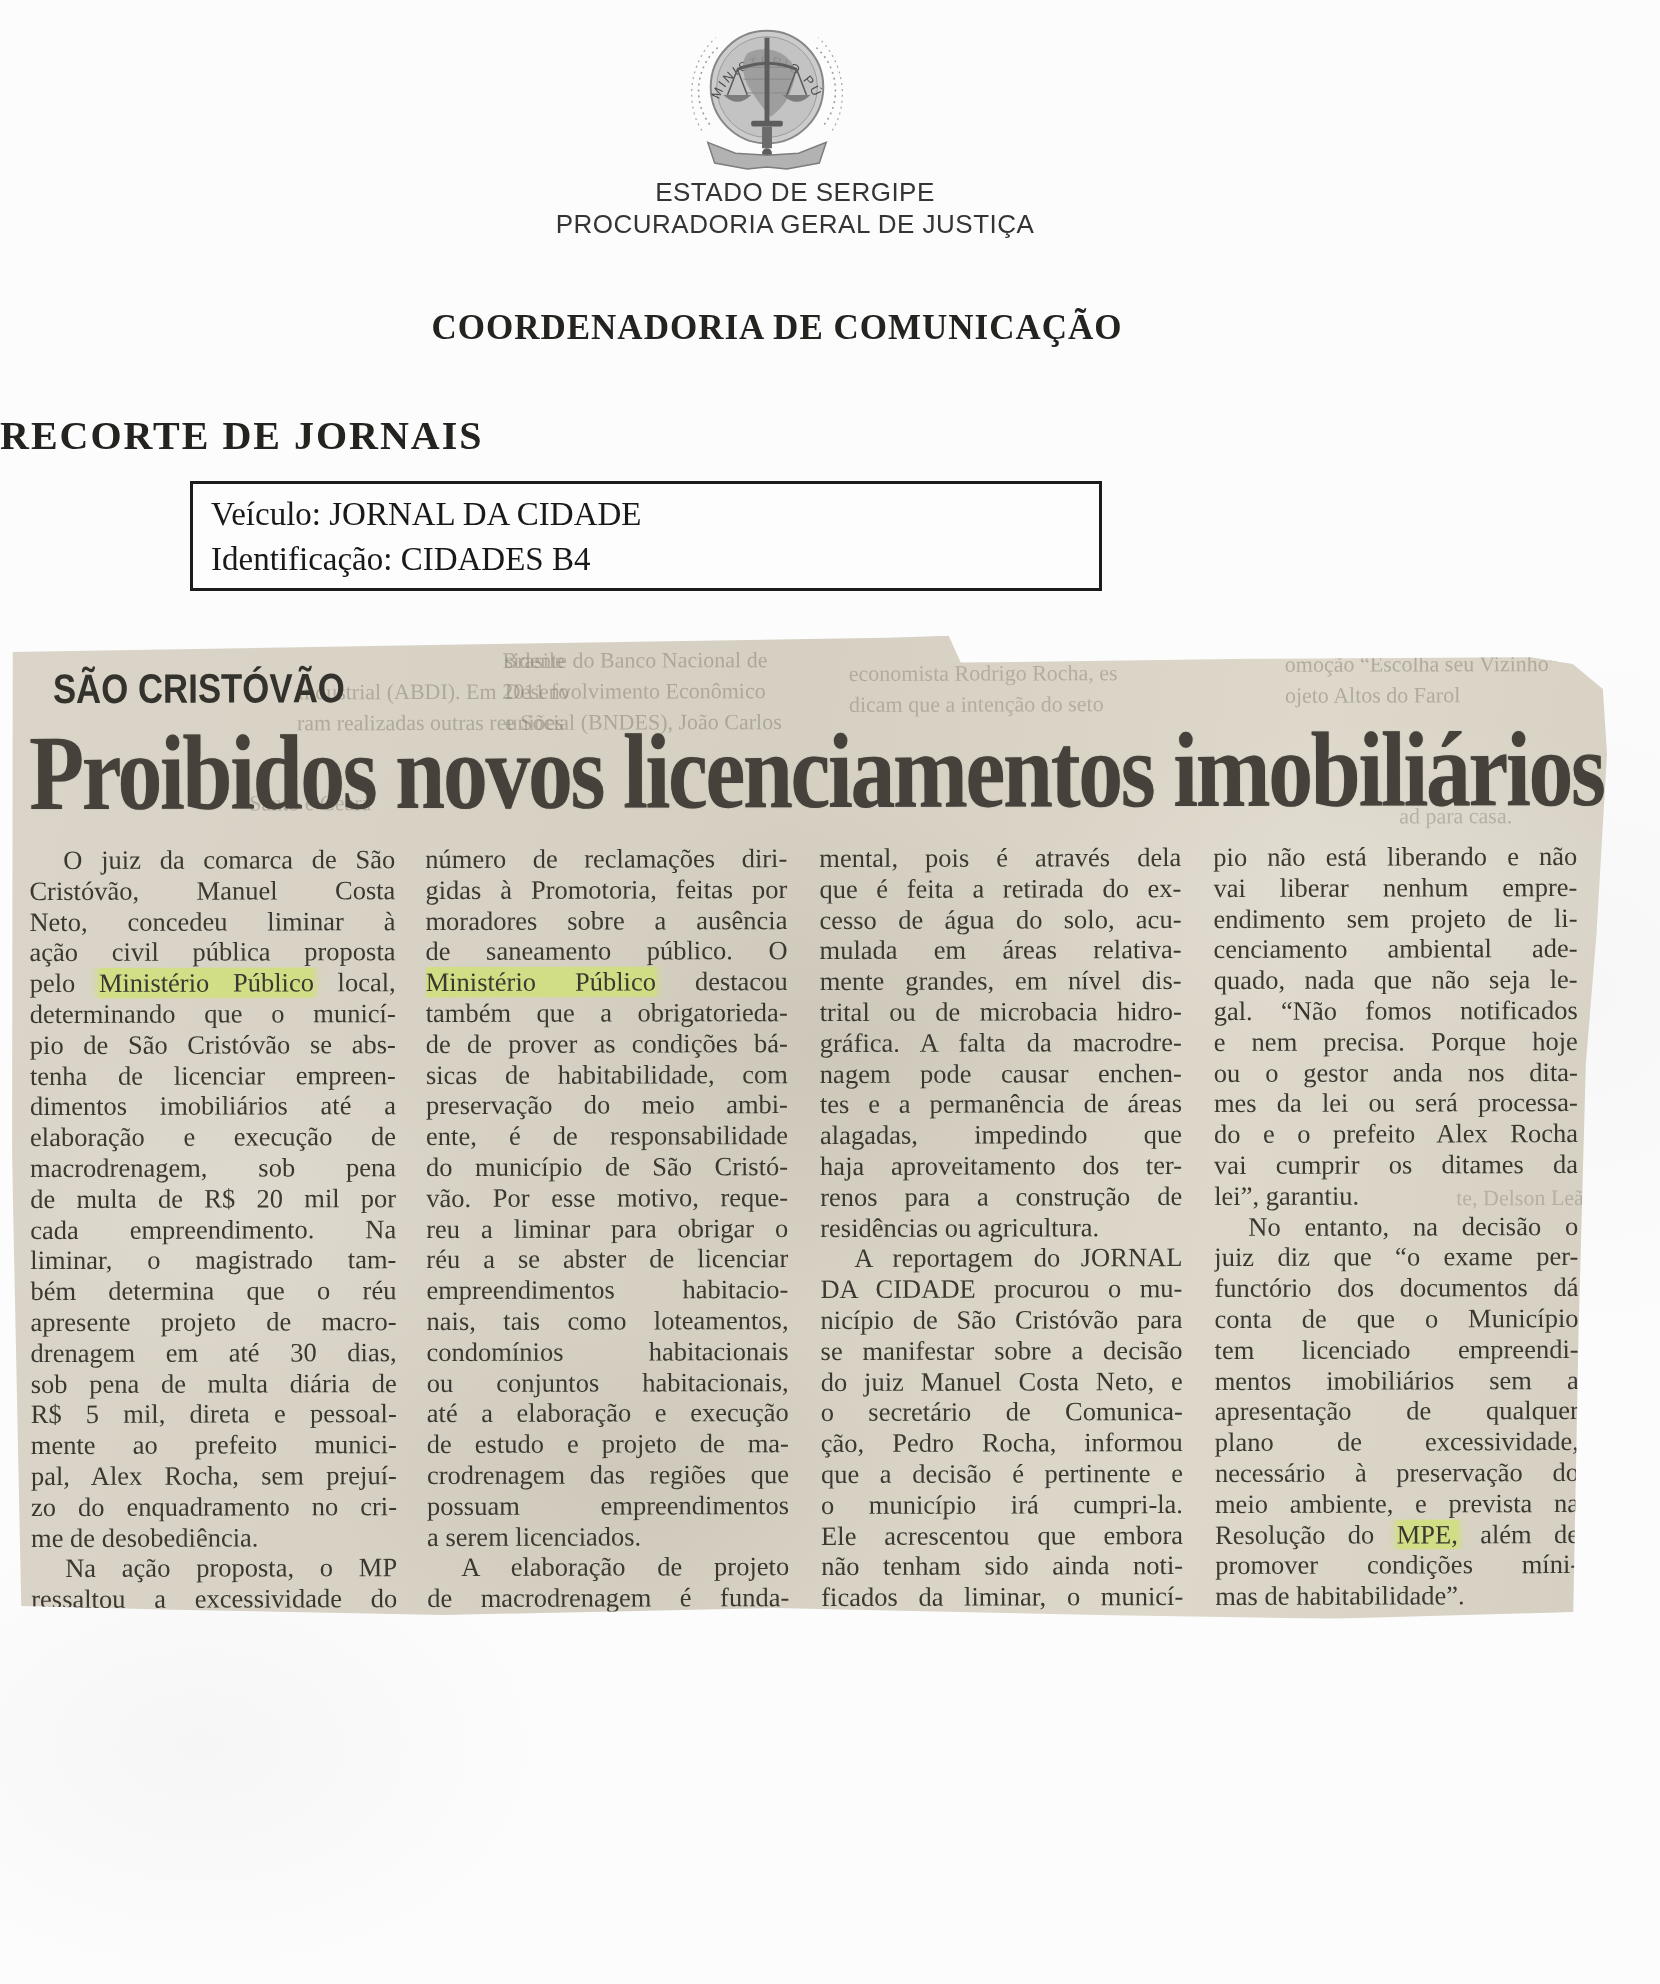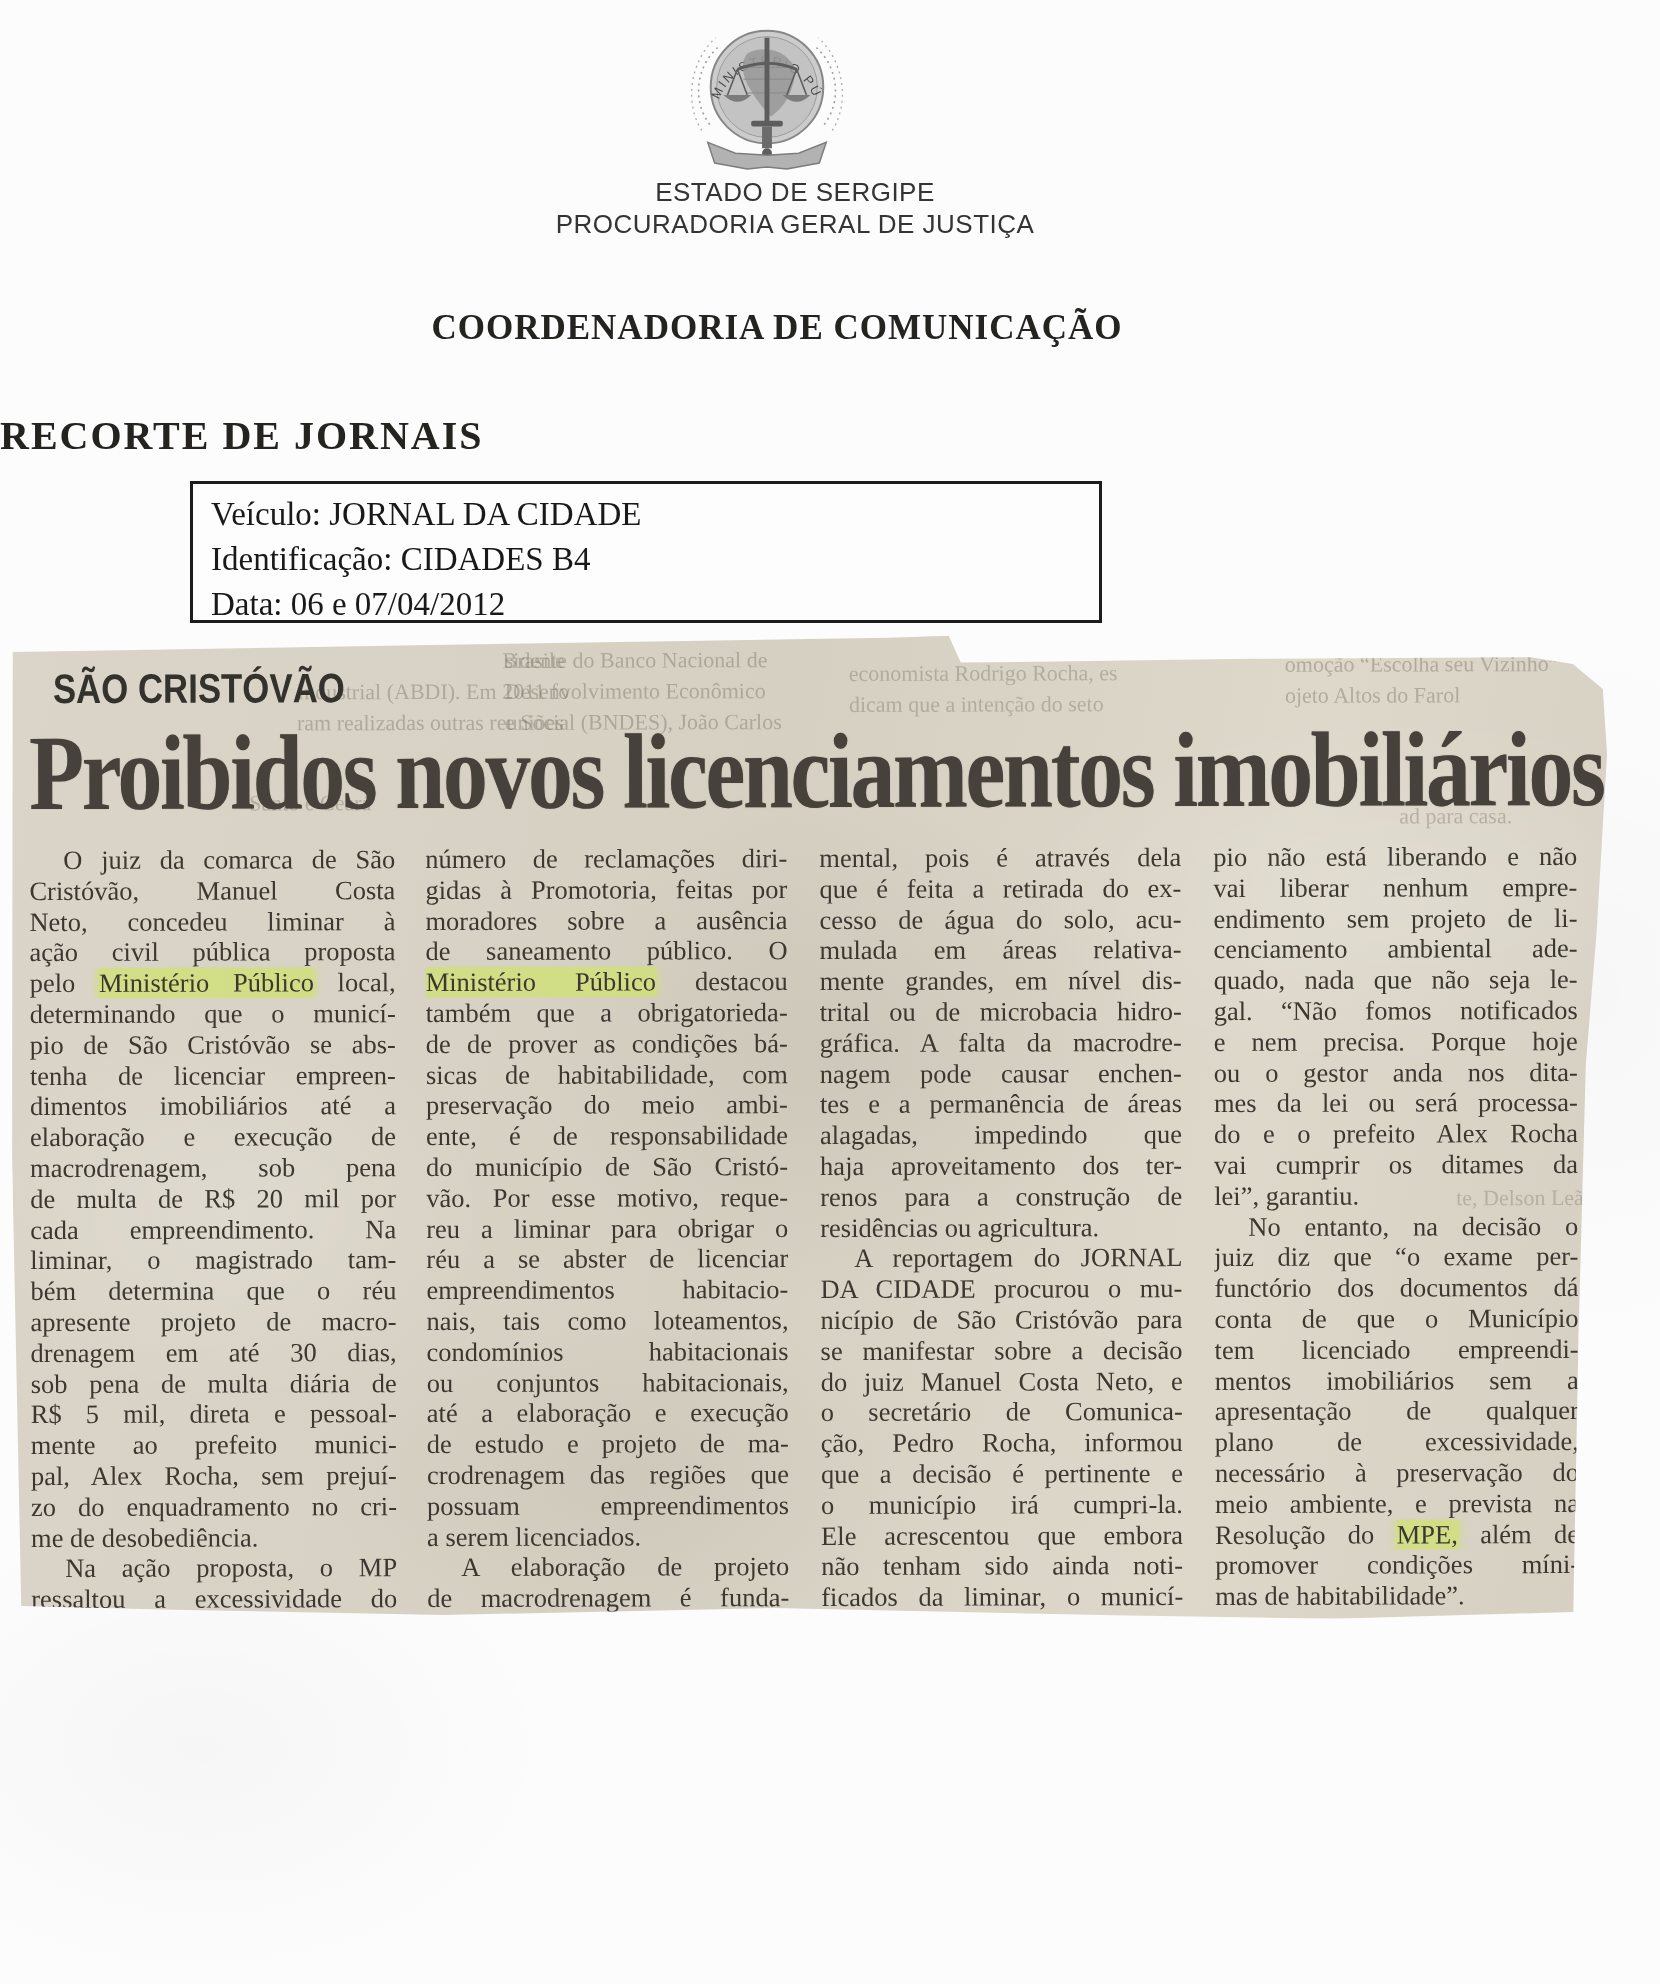--- a/index.html
+++ b/index.html
@@ -23,21 +23,21 @@
     position:absolute;left:0;top:308px;width:1554px;text-align:center;
     font-family:"Liberation Serif", serif;font-weight:bold;font-size:35px;
     letter-spacing:1px;color:#242320;
   }
   .doc-title{
     position:absolute;left:0;top:412px;width:1574px;text-align:left;
     font-family:"Liberation Serif", serif;font-weight:bold;font-size:40px;
     letter-spacing:2px;color:#242320;
   }
   .info-box{
-    position:absolute;left:190px;top:481px;width:912px;height:142px;
+    position:absolute;left:190px;top:481px;width:912px;height:110px;
     border:3px solid #1c1c1c;background:#fdfdfd;
     padding:8px 0 0 18px;box-sizing:border-box;
     font-size:33px;line-height:45px;color:#191919;
   }
   
   .clipping{
     position:absolute;left:12px;top:636px;width:1612px;height:990px;
     transform:rotate(-0.15deg);
     background:
       radial-gradient(ellipse 420px 320px at 14% 58%, rgba(255,255,255,0.16), transparent 60%),
@@ -134,21 +134,20 @@
     <div>ESTADO DE SERGIPE</div>
     <div>PROCURADORIA GERAL DE JUSTIÇA</div>
   </div>
 
   <div class="dept">COORDENADORIA DE COMUNICAÇÃO</div>
   <div class="doc-title">RECORTE DE JORNAIS</div>
 
   <div class="info-box">
     <div>Veículo: JORNAL DA CIDADE</div>
     <div>Identificação: CIDADES B4</div>
-    <div>Data: 06 e 07/04/2012</div>
   </div>
 
   <div class="clipping">
 
     <div class="ghost ghost-a">
       <div>Brasile</div>
       <div>Industrial (ABDI). Em 2011 fo</div>
       <div>ram realizadas outras reuniões</div>
     </div>
     <div class="ghost ghost-santo">

